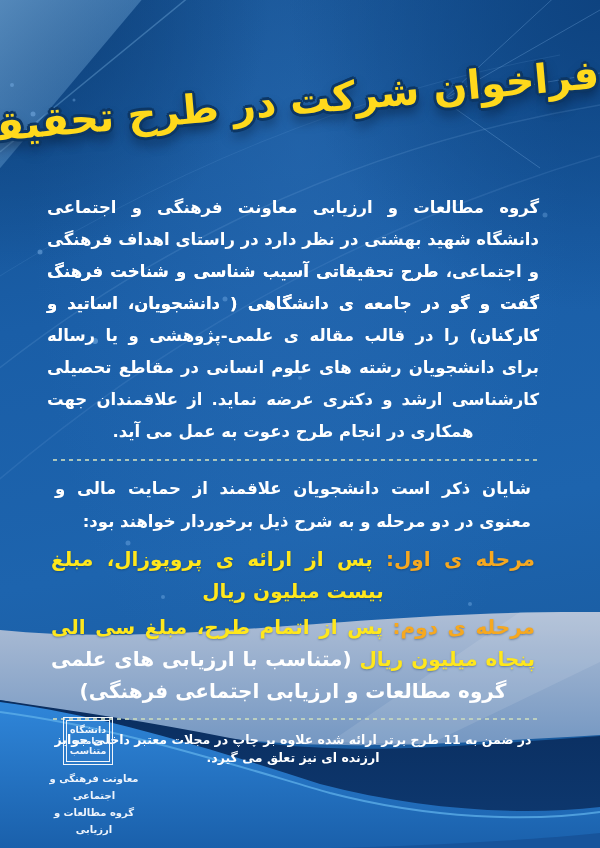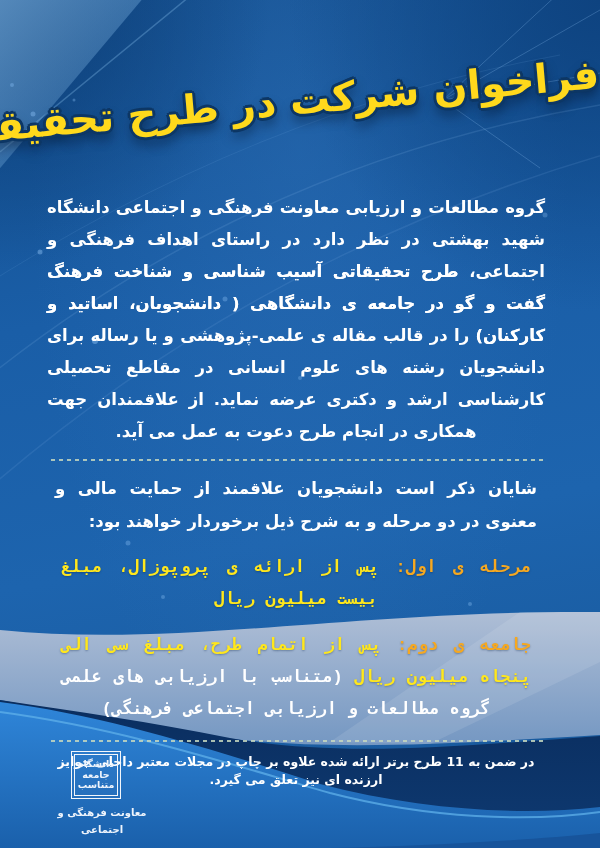--- a/index.html
+++ b/index.html
@@ -17,34 +17,34 @@
     position:absolute;top:50px;left:0;right:0;z-index:3;
     direction:rtl;text-align:center;white-space:nowrap;
     transform:rotate(-5deg);
     font-size:40px;font-weight:bold;color:#ffd91c;letter-spacing:-1px;
     text-shadow:
       2px 2px 0 #0d3765,-2px 2px 0 #0d3765,2px -2px 0 #0d3765,-2px -2px 0 #0d3765,
       0 3px 0 #0d3765,0 -3px 0 #0d3765,3px 0 0 #0d3765,-3px 0 0 #0d3765,
       0 7px 12px rgba(3,18,44,.6);
   }
   .content{
-    position:absolute;top:192px;left:47px;right:55px;z-index:3;
+    position:absolute;top:192px;left:47px;right:61px;z-index:3;
     direction:rtl;color:#fff;font-weight:bold;
   }
   .p1{font-size:16.5px;line-height:32px;text-align:justify;text-align-last:center;margin:0;}
   .p1 .emph{text-shadow:0 0 .6px #fff;}
   .divider{height:2px;margin:11px 2px;
     background:repeating-linear-gradient(to left,rgba(198,216,191,.85) 0 4px,transparent 4px 8px);}
   .p2{font-size:16.5px;line-height:33px;text-align:justify;margin:1px 8px 5px;}
-  .stage{font-size:17px;line-height:32px;color:#ffe71c;text-align:justify;text-align-last:center;margin:14px;
-    text-shadow:0 1px 2px rgba(10,35,70,.35);font-family:Liberation Mono, monospace;}
+  .stage{font-size:20px;line-height:32px;color:#ffe71c;text-align:justify;text-align-last:center;margin:4px;
+    text-shadow:0 1px 2px rgba(10,35,70,.35);}
   .stage .label{color:#f6a820;}
   .stage .note{color:#fff;text-shadow:none;}
   .footer-note{font-size:12.5px;line-height:18px;text-align:center;margin-top:9px;letter-spacing:-.2px;}
-  .logo-block{position:absolute;left:30px;bottom:10px;width:132px;z-index:3;
+  .logo-block{position:absolute;left:22px;bottom:10px;width:132px;z-index:3;
     direction:rtl;text-align:center;color:#eef4fc;}
   .seal{width:50px;height:48px;margin:0 auto 5px;border:1.5px solid #f2f6fb;padding:2px;box-sizing:border-box;
     background:rgba(255,255,255,0.02);}
   .seal-inner{width:100%;height:100%;border:1px solid #f2f6fb;box-sizing:border-box;
     display:flex;flex-direction:column;align-items:center;justify-content:center;
     font-size:9.5px;line-height:10.5px;font-weight:bold;}
   .caption{font-size:10px;line-height:17px;font-weight:bold;margin-left:12px;}
 </style>
 </head>
 <body>
@@ -116,32 +116,33 @@
   <div class="content">
 
     <p class="p1"><span>گروه مطالعات و ارزیابی معاونت فرهنگی و اجتماعی دانشگاه شهید بهشتی در نظر دارد در راستای اهداف فرهنگی و اجتماعی، </span><span class="emph">طرح تحقیقاتی آسیب شناسی و شناخت فرهنگ گفت و گو در جامعه ی دانشگاهی ( دانشجویان، اساتید و کارکنان)</span><span> را در قالب مقاله ی علمی-پژوهشی و یا رساله برای دانشجویان رشته های علوم انسانی در مقاطع تحصیلی کارشناسی ارشد و دکتری عرضه نماید. از علاقمندان جهت همکاری در انجام طرح دعوت به عمل می آید.</span></p>
 
     <div class="divider"></div>
 
     <p class="p2">شایان ذکر است دانشجویان علاقمند از حمایت مالی و معنوی در دو مرحله و به شرح ذیل برخوردار خواهند بود:</p>
 
     <p class="stage"><span class="label">مرحله ی اول:</span><span> پس از ارائه ی پروپوزال، مبلغ بیست میلیون ریال</span></p>
 
-    <p class="stage"><span class="label">جامعه ی دوم:</span><span> پس از اتمام طرح، مبلغ سی الی پنجاه میلیون ریال </span><span class="note">(متناسب با ارزیابی های علمی گروه مطالعات و ارزیابی اجتماعی فرهنگی)</span></p>
+    <p class="stage"><span class="label">مرحله ی دوم:</span><span> پس از اتمام طرح، مبلغ سی الی پنجاه میلیون ریال </span><span class="note">(متناسب با ارزیابی های علمی گروه مطالعات و ارزیابی اجتماعی فرهنگی)</span></p>
 
     <div class="divider"></div>
 
     <p class="footer-note">در ضمن به 11 طرح برتر ارائه شده علاوه بر چاپ در مجلات معتبر داخلی جوایز ارزنده ای نیز تعلق می گیرد.</p>
 
   </div>
 
   <div class="logo-block">
     <div class="seal">
       <div class="seal-inner">
         <span>دانشگاه</span>
         <span>جامعه</span>
         <span>متناسب</span>
       </div>
     </div>
     <div class="caption">معاونت فرهنگی و اجتماعی</div>
+    <div class="caption">گروه مطالعات و ارزیابی</div>
   </div>
 
 </div>
 
 </body></html>

